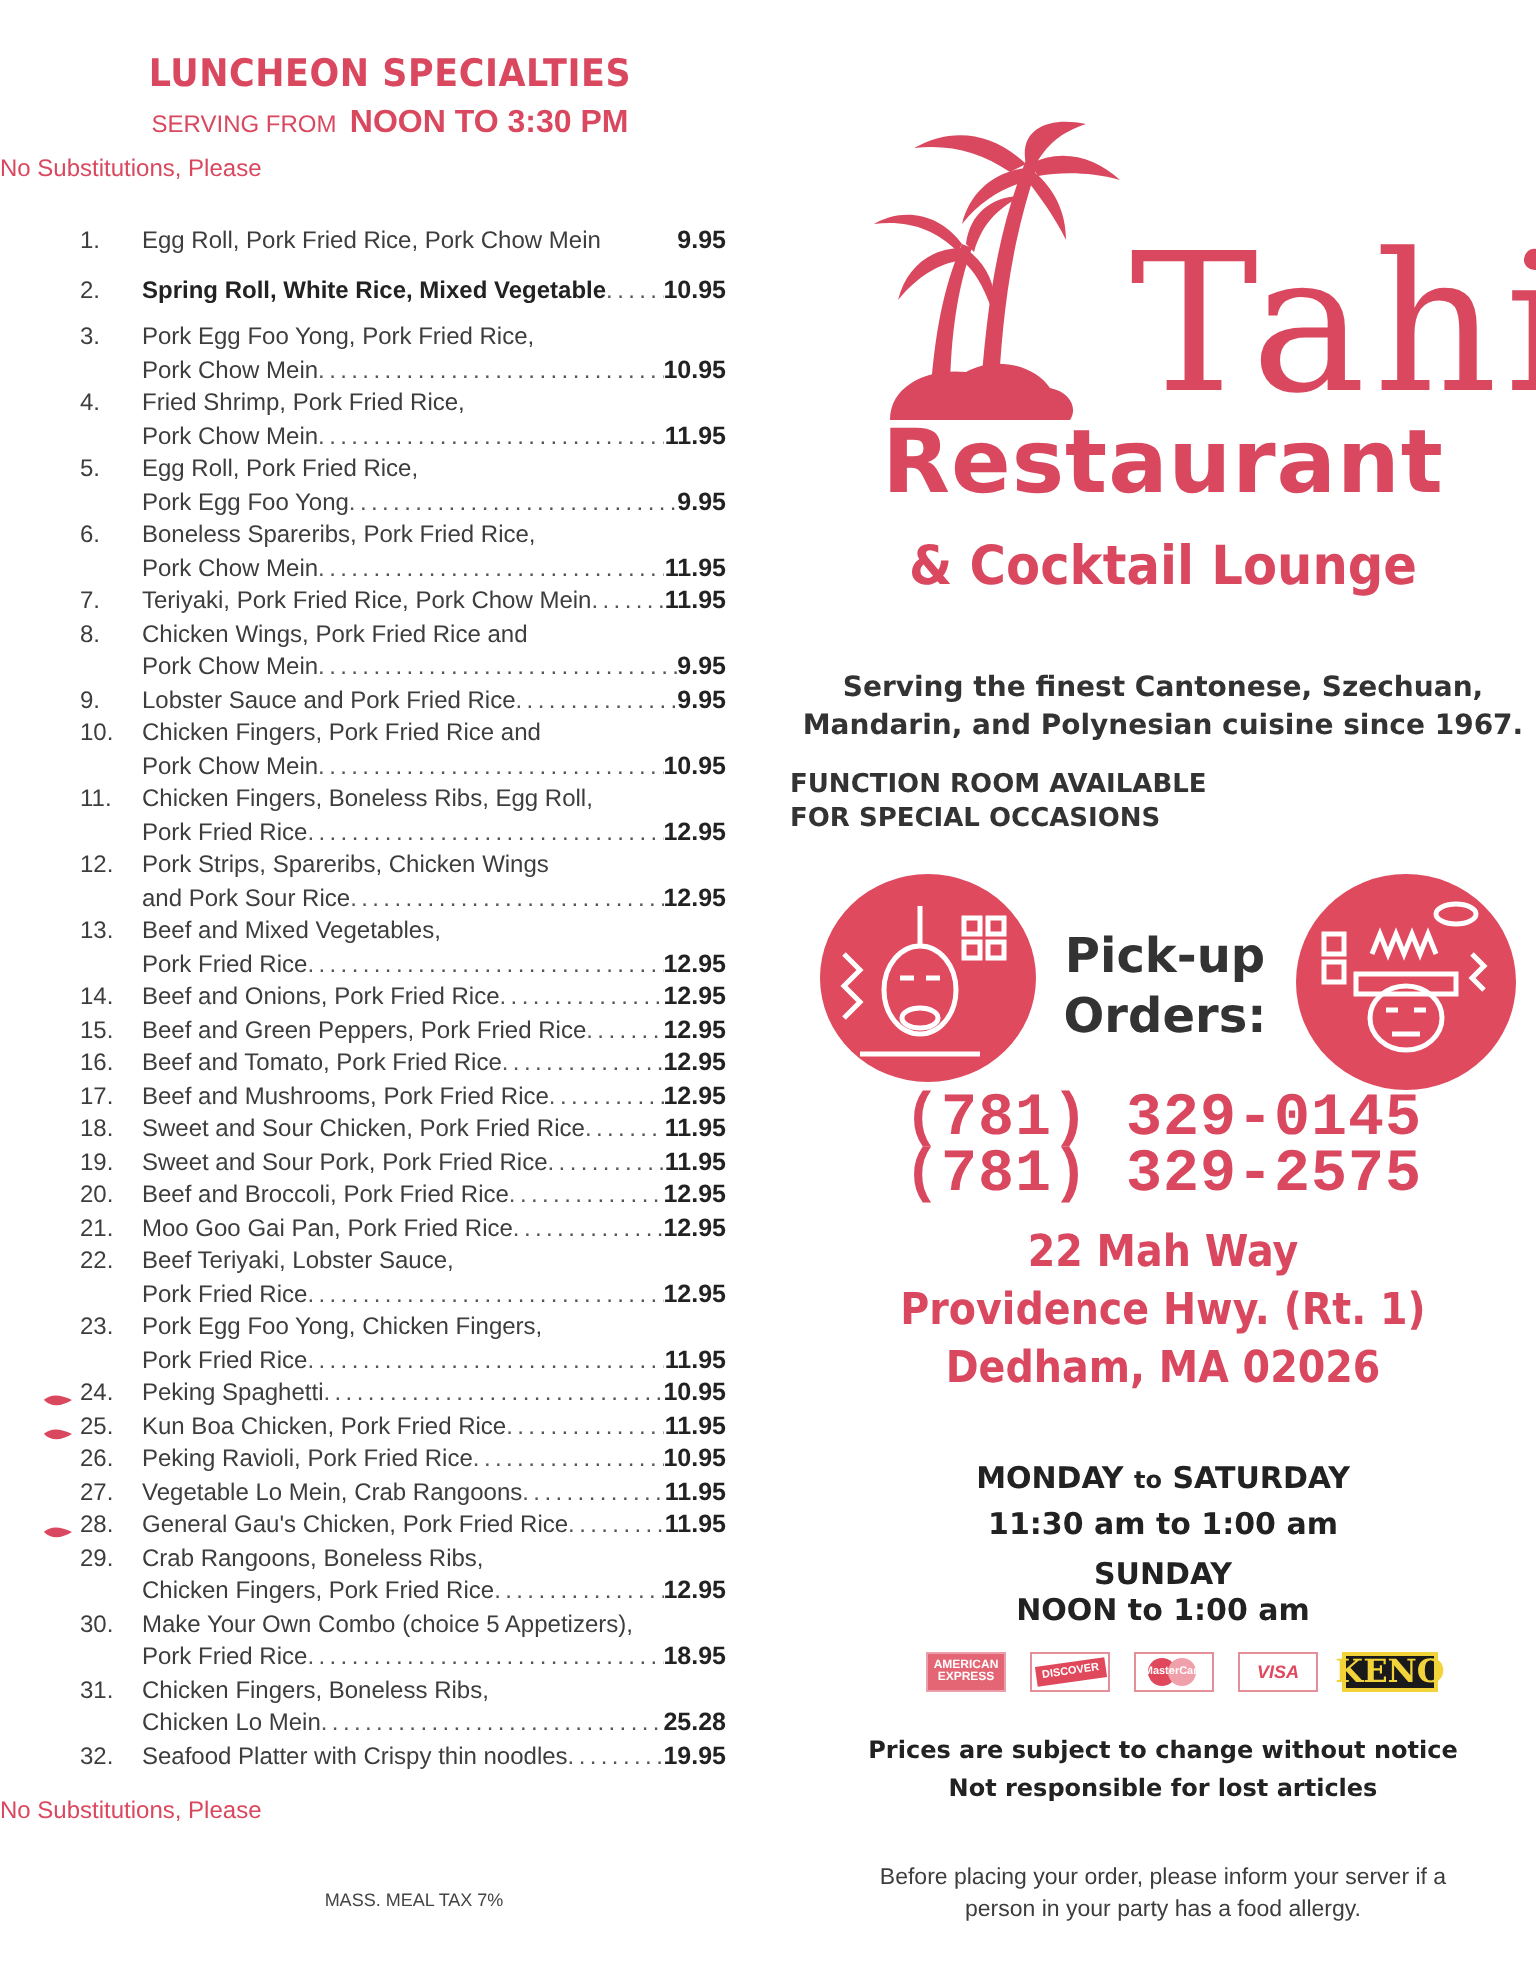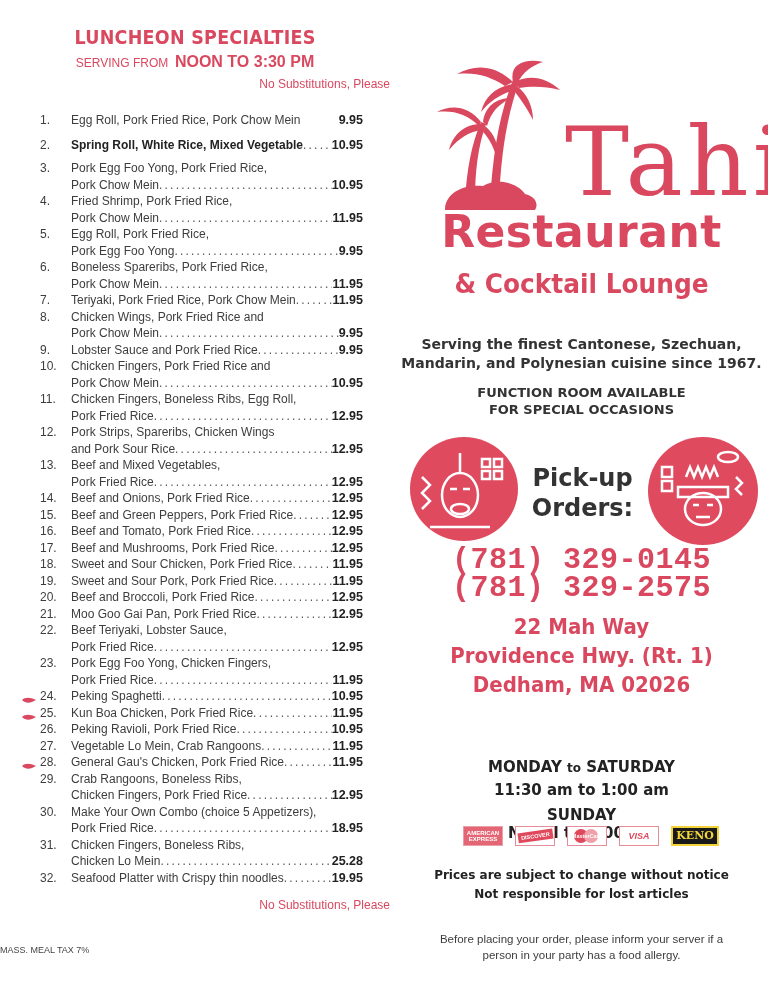--- a/index.html
+++ b/index.html
@@ -14,39 +14,39 @@
       position: absolute; top: 26px; left: 0; width: 390px; text-align: center;
       font-size: 19px; font-weight: bold; color: #d9485f; letter-spacing: 0.3px;
       font-family: "DejaVu Sans", sans-serif; transform: scaleX(0.92);
     }
     .serving {
       position: absolute; top: 53px; left: 0; width: 390px; text-align: center;
       font-size: 12px; color: #d9485f;
     }
     .serving b { font-weight: bold; font-size: 16px; }
     .nosub {
-      position: absolute; left: 0; width: 390px; text-align: right;
+      position: absolute; left: 0; width: 390px; text-align: left;
       font-size: 12px; color: #d9485f;
     }
 
     .menu { position: absolute; top: 112px; left: 0; width: 390px; }
     .item { position: relative; font-size: 12px; line-height: 16.5px; color: #3d3d3d; }
     .item .num { position: absolute; left: 40px; width: 28px; }
     .item .lines { margin-left: 71px; width: 292px; }
     .item .line { display: flex; white-space: nowrap; overflow: hidden; align-items: flex-end; }
     .item .line .desc { flex: 0 0 auto; }
     .item .line .dots { flex: 1 1 auto; overflow: hidden; letter-spacing: 2.2px; color: #555; }
     .item .line .price { flex: 0 0 auto; font-weight: bold; color: #222; font-size: 12.5px; }
     .item.bold .desc { font-weight: bold; color: #222; }
     .pepper {
       position: absolute; left: 22px; top: 4px; width: 14px; height: 7px;
     }
 
     .tax {
-      position: absolute; top: 945px; left: 0; width: 390px; text-align: left;
+      position: absolute; top: 945px; left: 12px; width: 390px; text-align: center;
       font-size: 9px; color: #444; padding-left: 0;
     }
 
     
     .logo { position: absolute; top: 60px; left: 40px; width: 330px; height: 150px; }
     .logo-text {
       position: absolute; top: 54px; left: 130px;
       font-family: "DejaVu Serif", serif; font-size: 96px; color: #d9485f;
       letter-spacing: 4px; line-height: 1;
     }
@@ -59,21 +59,21 @@
       position: absolute; top: 270px; left: 0; width: 373px; text-align: center;
       font-family: "DejaVu Sans", sans-serif; font-weight: bold; font-size: 27px;
       color: #d9485f; line-height: 1; transform: scaleX(0.92);
     }
     .serving-finest {
       position: absolute; top: 335px; left: 0; width: 373px; text-align: center;
       font-family: "DejaVu Sans", sans-serif; font-weight: bold; font-size: 14px;
       color: #333; line-height: 19px;
     }
     .function {
-      position: absolute; top: 384px; left: 0; width: 373px; text-align: center;
+      position: absolute; top: 384px; left: 0; width: 373px; 
       font-family: "DejaVu Sans", sans-serif; font-weight: bold; font-size: 13px;
       color: #333; line-height: 17px;
     }
     .mask { position: absolute; width: 108px; height: 104px; border-radius: 50%; background: #e04a5f; overflow: hidden; }
     .mask-left { top: 437px; left: 15px; }
     .mask-right { top: 437px; left: 253px; width: 110px; height: 108px; }
     .pickup {
       position: absolute; top: 463px; left: 125px; width: 125px; text-align: center;
       font-family: "DejaVu Sans", sans-serif; font-weight: bold; font-size: 24px;
       color: #333; line-height: 30px;
@@ -84,42 +84,42 @@
       color: #d9485f; line-height: 28px; letter-spacing: 0.5px;
     }
     .address {
       position: absolute; top: 612px; left: 0; width: 373px; text-align: center;
       font-family: "DejaVu Sans", sans-serif; font-weight: bold; font-size: 22px;
       color: #d9485f; line-height: 29px; transform: scaleX(0.9);
     }
     .hours {
       position: absolute; top: 728px; left: 0; width: 373px; text-align: center;
       font-family: "DejaVu Sans", sans-serif; font-weight: bold; font-size: 15px;
-      color: #222; line-height: 22px; margin-top: 28px;
+      color: #222; line-height: 22px;
     }
     .hours .sm { font-size: 12px; }
     .hours .gap { height: 5px; }
     .cards {
       position: absolute; top: 826px; left: 68px; display: flex; gap: 12px; align-items: center;
     }
     .card {
       width: 40px; height: 20px; font-size: 6px; font-weight: bold; color: #fff;
       display: flex; align-items: center; justify-content: center; text-align: center;
       line-height: 6px; border: 1px solid #e9a0aa;
     }
     .card.amex { background: #e46674; }
     .card.discover { background: #fff; border: 1px solid #e58d98; }
     .card.discover span { background: #e0485c; padding: 2px 3px; transform: rotate(-8deg); font-size: 5.5px; }
     .card.mc { background: #fff; border: 1px solid #e58d98; position: relative; }
     .card.mc .c1, .card.mc .c2 { position: absolute; width: 14px; height: 14px; border-radius: 50%; top: 2px; }
     .card.mc .c1 { left: 6px; background: #e0485c; }
     .card.mc .c2 { left: 16px; background: #f0a0aa; }
     .card.mc span { position: relative; color: #fff; font-size: 5.5px; }
     .card.visa { background: #fff; border: 1px solid #e58d98; color: #e0485c; font-style: italic; font-size: 9px; }
-    .card.keno { background: #1a1a1a; color: #f2d43a; font-family: "DejaVu Serif", serif; font-size: 11px; width: 48px; border: 2px solid #f2d43a; }
+    .card.keno { background: #1a1a1a; color: #f2d43a; font-family: "DejaVu Serif", serif; font-size: 16px; width: 48px; border: 2px solid #f2d43a; }
     .prices {
       position: absolute; top: 866px; left: 0; width: 373px; text-align: center;
       font-family: "DejaVu Sans", sans-serif; font-weight: bold; font-size: 12px;
       color: #222; line-height: 19px;
     }
     .allergy {
       position: absolute; top: 931px; left: 0; width: 373px; text-align: center;
       font-size: 11.5px; color: #3d3d3d; line-height: 16px;
     }
   </style>

